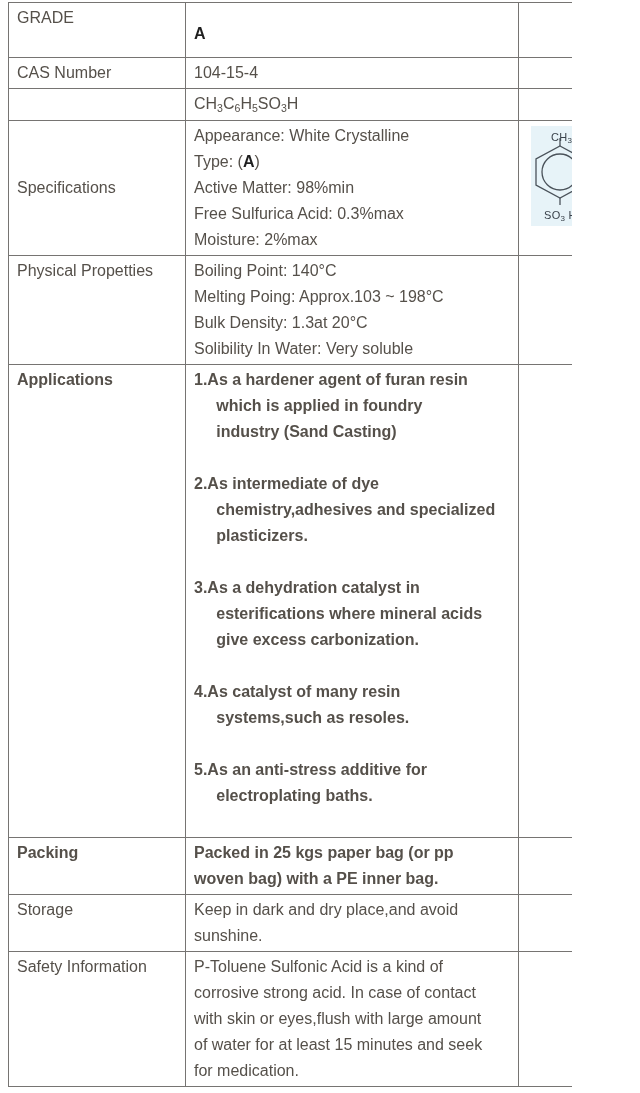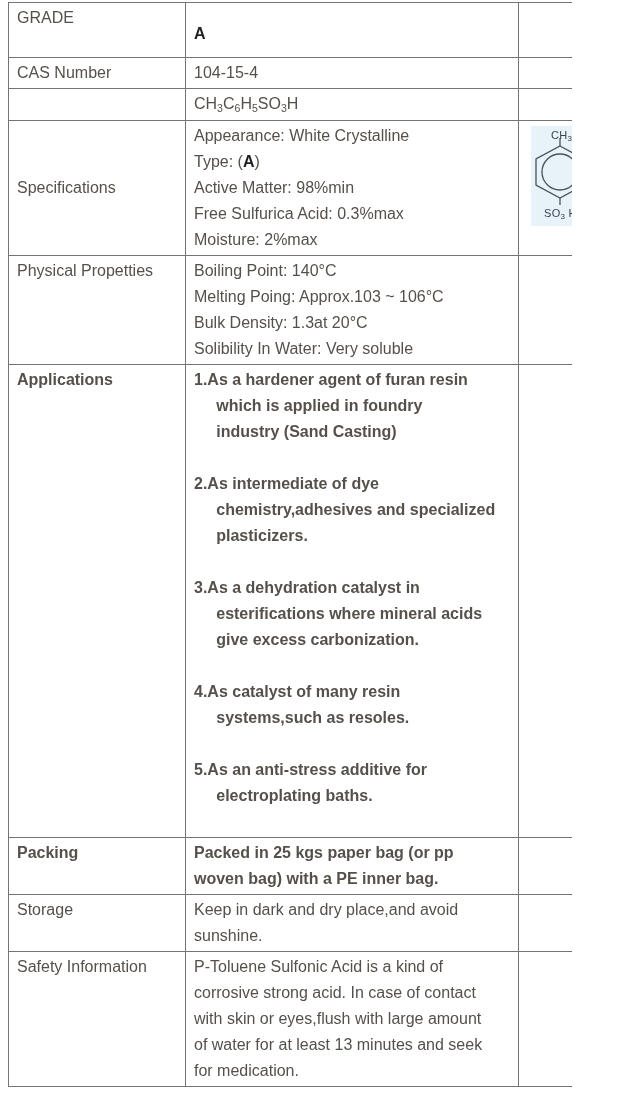--- a/index.html
+++ b/index.html
@@ -59,21 +59,21 @@
     position: relative;
     margin: 3px 0 0 4px;
     width: 93px;
     height: 100px;
     background: #e7f3f8;
   }
   .chem-svg { position: absolute; left: 0; top: 0; }
   .chem-label {
     position: absolute;
     font-size: 11px;
-    line-height: 12px;
+    line-height: 17px;
     color: #3a424b;
     letter-spacing: 0.3px;
     white-space: nowrap;
     text-align: center;
   }
   .chem-label .sub { font-size: 8px; top: 2px; }
   .chem-top    { left: 20px; top: 3px; }
   .chem-right  { left: 57px; top: 40px; }
   .chem-bottom { left: 13px; top: 81px; }
 </style>
@@ -127,21 +127,21 @@
           <div class="chem-label chem-top"><span>CH</span><span class="sub">3</span></div>
           <div class="chem-label chem-right"><span>H</span><span class="sub">2</span><span>O</span></div>
           <div class="chem-label chem-bottom"><span>SO</span><span class="sub">3</span><span> H</span></div>
         </div>
       </td>
     </tr>
 
     <tr class="h108">
       <td class="pre">Physical Propetties</td>
       <td class="pre">Boiling Point: 140°C
-Melting Poing: Approx.103 ~ 106°C
+Melting Poing: Approx.103 ~ 198°C
 Bulk Density: 1.3at 20°C
 Solibility In Water: Very soluble</td>
       <td></td>
     </tr>
 
     <tr class="h473">
       <td class="pre">Applications</td>
       <td class="pre">1.As a hardener agent of furan resin
      which is applied in foundry
      industry (Sand Casting)
@@ -174,19 +174,19 @@
       <td class="pre">Keep in dark and dry place,and avoid
 sunshine.</td>
       <td></td>
     </tr>
 
     <tr class="h133">
       <td class="pre">Safety Information</td>
       <td class="pre">P-Toluene Sulfonic Acid is a kind of
 corrosive strong acid. In case of contact
 with skin or eyes,flush with large amount
-of water for at least 13 minutes and seek
+of water for at least 15 minutes and seek
 for medication.</td>
       <td></td>
     </tr>
   </tbody>
     </table>
 </div>
 
 </body></html>

